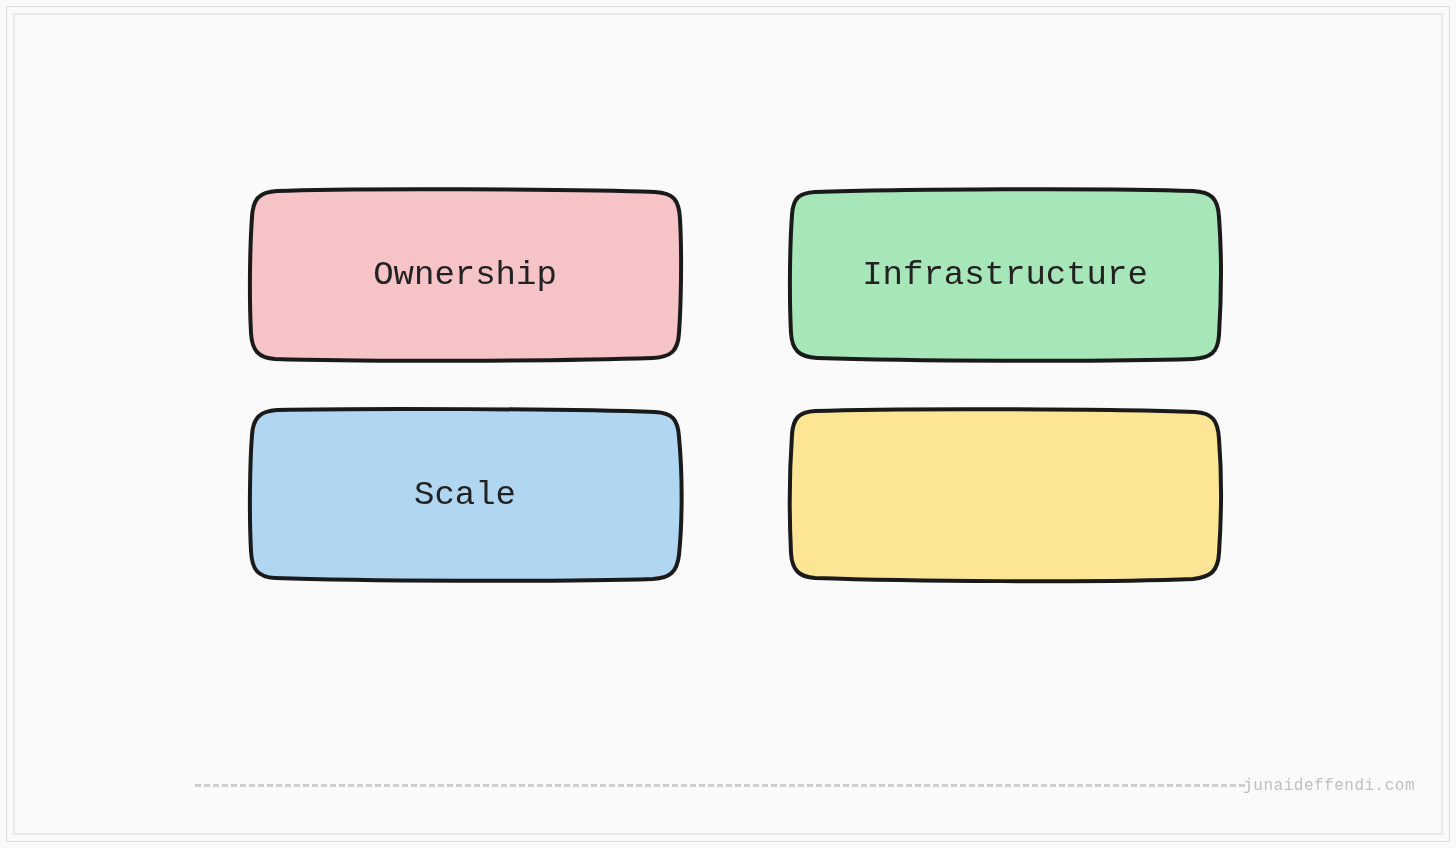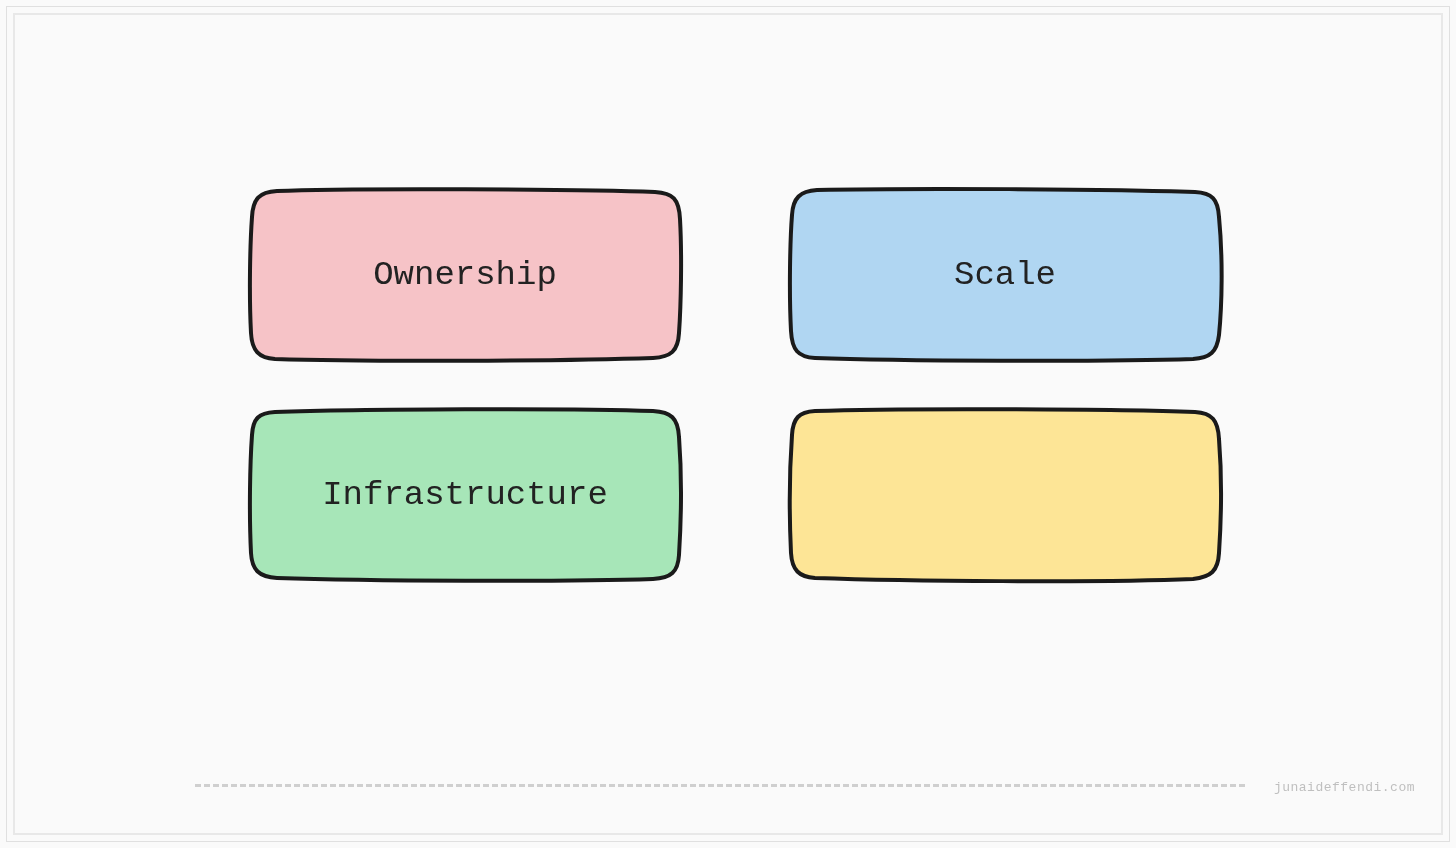--- a/index.html
+++ b/index.html
@@ -72,21 +72,21 @@
       bottom: 46px;
       left: 180px;
       width: 1050px;
       height: 3px;
       border-top: 3px dashed #cfcfcf;
     }
     .attribution {
       position: absolute;
       bottom: 38px;
       right: 26px;
-      font-size: 13px;
+      font-size: 16px;
       color: #bfbfbf;
       letter-spacing: 0.5px;
     }
   </style>
 </head>
 <body>
 
 <div class="outer-frame">
   <div class="inner-frame">
 
@@ -94,30 +94,30 @@
 
       <div class="box">
         <svg viewBox="0 0 440 180" preserveAspectRatio="none">
           <path stroke="#1a1a1a" stroke-width="4" d="M32 6 C 100 3, 340 4, 410 7 C 428 8, 434 14, 435 34 C 437 70, 436 120, 434 148 C 433 166, 426 172, 408 173 C 320 176, 120 177, 30 174 C 14 173, 7 166, 6 148 C 4 110, 5 60, 7 32 C 8 14, 14 7, 32 6 Z" fill="#f6c3c7"></path>
         </svg>
         <span class="label">Ownership</span>
       </div>
 
       <div class="box">
         <svg viewBox="0 0 440 180" preserveAspectRatio="none">
-          <path stroke="#1a1a1a" stroke-width="4" d="M32 5 C 120 3, 330 4, 410 7 C 427 8, 433 14, 434 32 C 438 74, 437 120, 434 150 C 432 167, 425 173, 408 174 C 320 177, 110 176, 30 173 C 13 172, 7 165, 6 146 C 4 108, 5 56, 7 30 C 8 13, 15 6, 32 5 Z" fill="#b0d6f2"></path>
+          <path stroke="#1a1a1a" stroke-width="4" d="M30 7 C 110 4, 330 3, 408 6 C 426 7, 433 13, 434 32 C 437 72, 436 118, 434 150 C 433 167, 426 173, 408 174 C 320 177, 120 176, 32 173 C 14 172, 7 165, 6 148 C 4 108, 5 58, 7 30 C 8 13, 14 8, 30 7 Z" fill="#a7e6b8"></path>
         </svg>
-        <span class="label">Scale</span>
+        <span class="label">Infrastructure</span>
       </div>
 
       <div class="box">
         <svg viewBox="0 0 440 180" preserveAspectRatio="none">
-          <path stroke="#1a1a1a" stroke-width="4" d="M30 7 C 110 4, 330 3, 408 6 C 426 7, 433 13, 434 32 C 437 72, 436 118, 434 150 C 433 167, 426 173, 408 174 C 320 177, 120 176, 32 173 C 14 172, 7 165, 6 148 C 4 108, 5 58, 7 30 C 8 13, 14 8, 30 7 Z" fill="#a7e6b8"></path>
+          <path stroke="#1a1a1a" stroke-width="4" d="M32 5 C 120 3, 330 4, 410 7 C 427 8, 433 14, 434 32 C 438 74, 437 120, 434 150 C 432 167, 425 173, 408 174 C 320 177, 110 176, 30 173 C 13 172, 7 165, 6 146 C 4 108, 5 56, 7 30 C 8 13, 15 6, 32 5 Z" fill="#b0d6f2"></path>
         </svg>
-        <span class="label">Infrastructure</span>
+        <span class="label">Scale</span>
       </div>
 
       <div class="box">
         <svg viewBox="0 0 440 180" preserveAspectRatio="none">
           <path stroke="#1a1a1a" stroke-width="4" d="M30 6 C 115 3, 335 4, 410 7 C 427 8, 433 15, 434 34 C 437 72, 436 118, 434 148 C 433 166, 426 172, 408 174 C 315 178, 118 176, 30 173 C 14 172, 7 165, 6 148 C 4 106, 5 58, 7 30 C 8 13, 14 7, 30 6 Z" fill="#fde596"></path>
         </svg>
       </div>
 
     </div>
 

